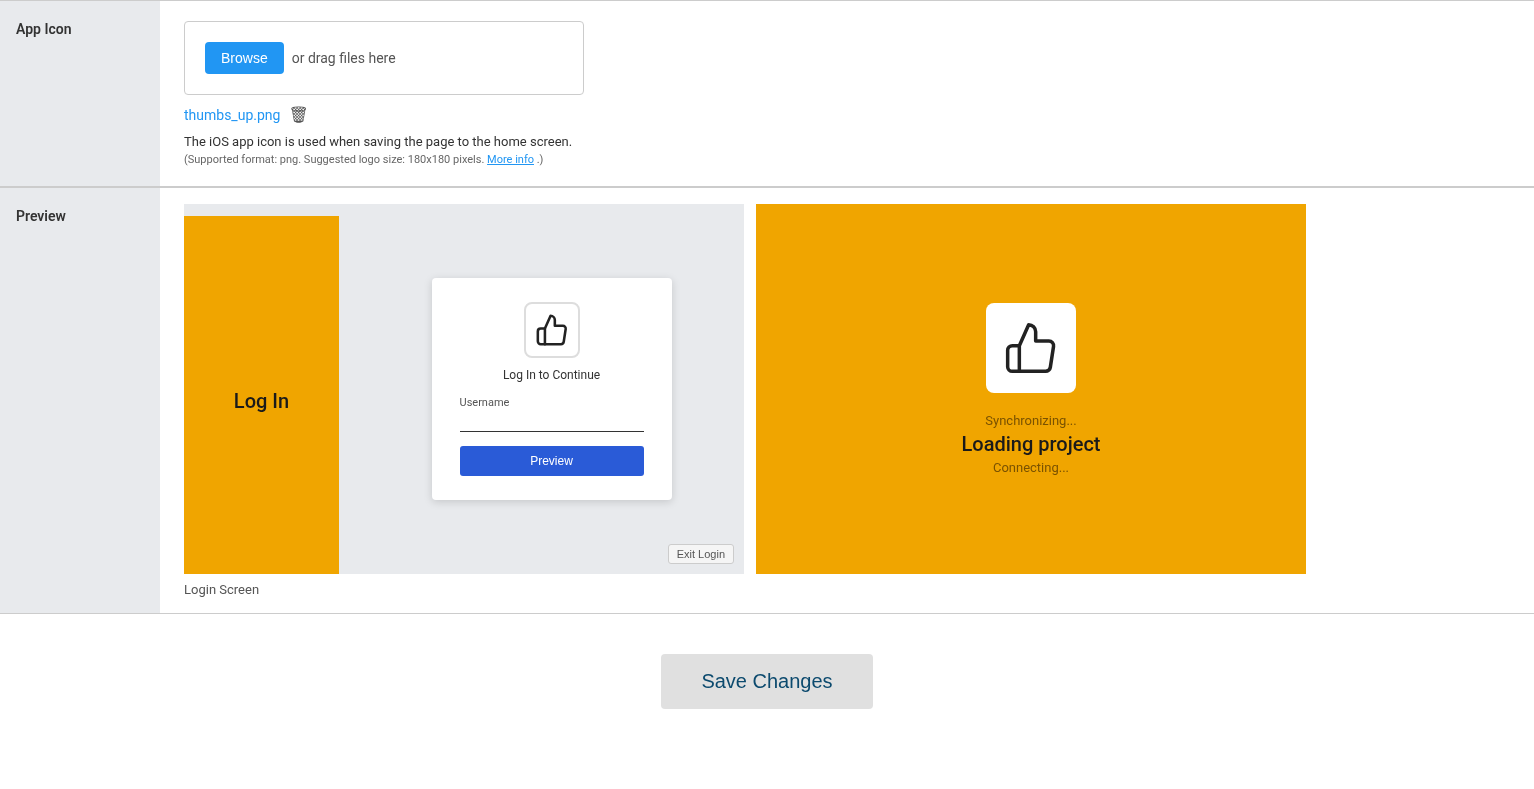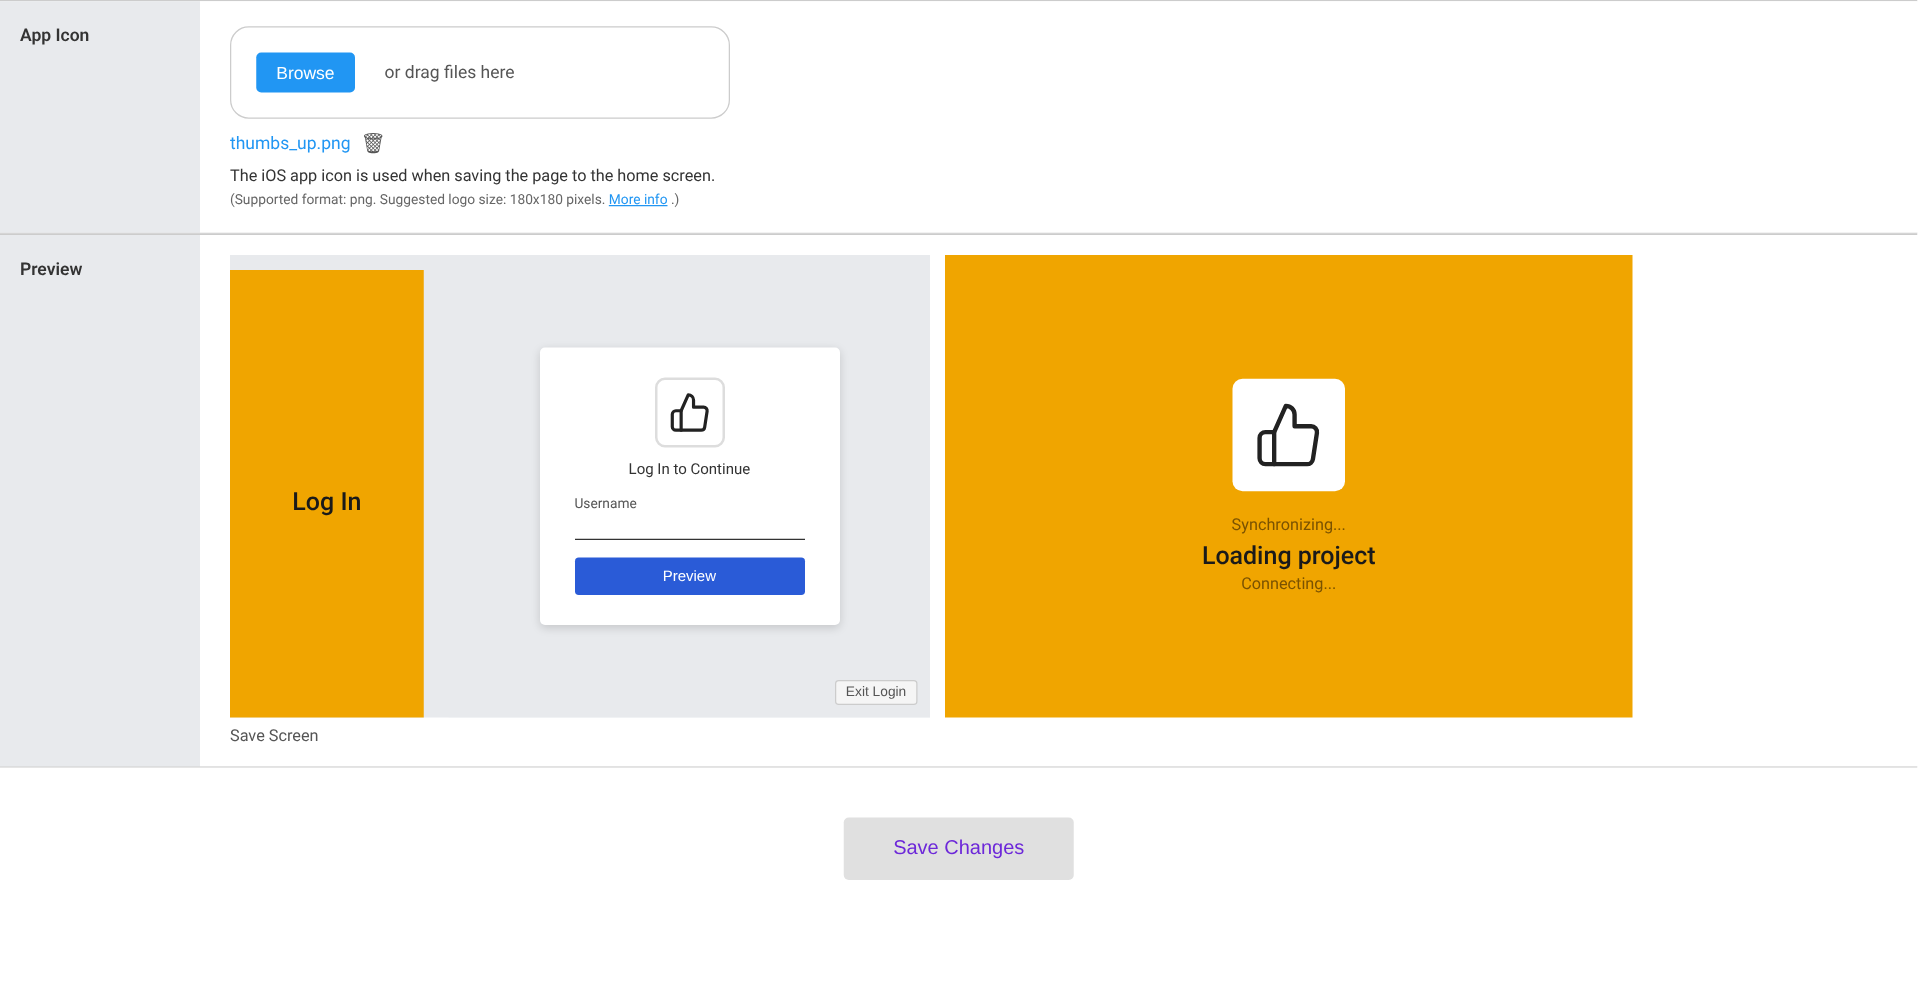--- a/index.html
+++ b/index.html
@@ -36,25 +36,25 @@
 
     .content-cell {
       flex: 1;
       padding: 20px 24px;
       background: #fff;
     }
 
     
     .upload-box {
       border: 1px solid #ccc;
-      border-radius: 15px;
+      border-radius: 4px;
       padding: 20px;
       display: flex;
       align-items: center;
-      gap: 24px;
+      gap: 8px;
       width: 400px;
       margin-bottom: 10px;
       background: #fff;
     }
 
     .browse-btn {
       background: #2196f3;
       color: #fff;
       border: none;
       border-radius: 4px;
@@ -277,25 +277,25 @@
 
     
     .save-section {
       display: flex;
       justify-content: center;
       padding: 40px 0;
     }
 
     .save-btn {
       background: #e0e0e0;
-      color: #6d28d9;
+      color: #0c4a6e;
       border: none;
       border-radius: 4px;
       padding: 16px 40px;
-      font-size: 16px;
+      font-size: 20px;
       cursor: pointer;
       min-width: 180px;
     }
 
     .preview-screens-wrapper {
       display: flex;
       flex-direction: column;
     }
   </style>
 </head>
@@ -353,21 +353,21 @@
                     <p class="login-dialog-title">Log In to Continue</p>
                     <label class="username-label">Username</label>
                     <input class="username-input" type="text" style="">
                     <button class="continue-btn">Preview</button>
                   </div>
 
                   <button class="exit-login-btn" style="position:absolute; bottom:10px; right:10px;">Exit Login</button>
                 </div>
               </div>
             </div>
-            <p class="screen-label">Save Screen</p>
+            <p class="screen-label">Login Screen</p>
           </div>
 
           <div style="margin-left: 12px;">
             <div class="loading-screen-preview">
               <div class="thumbs-up-icon-large">
                 <svg xmlns="http://www.w3.org/2000/svg" width="56" height="56" viewBox="0 0 24 24" fill="none" stroke="#222" stroke-width="1.5" stroke-linecap="round" stroke-linejoin="round">
                   <path d="M14 9V5a3 3 0 0 0-3-3l-4 9v11h11.28a2 2 0 0 0 2-1.7l1.38-9a2 2 0 0 0-2-2.3H14z"></path>
                   <path d="M7 22H4a2 2 0 0 1-2-2v-7a2 2 0 0 1 2-2h3"></path>
                 </svg>
               </div>

